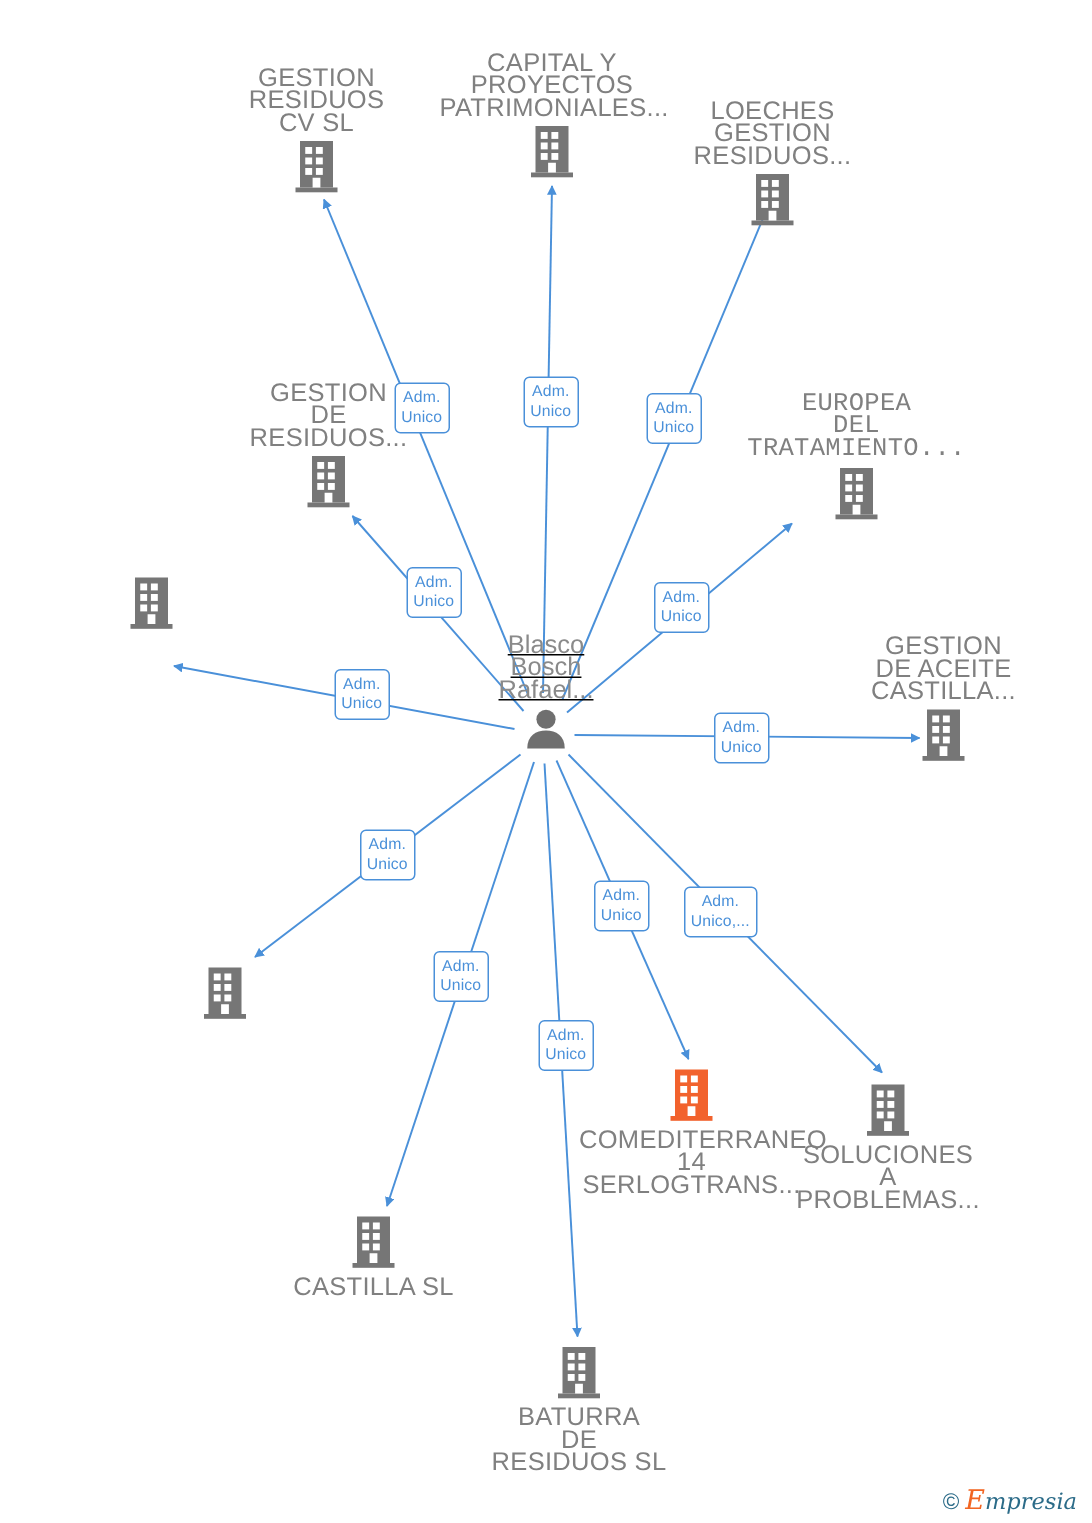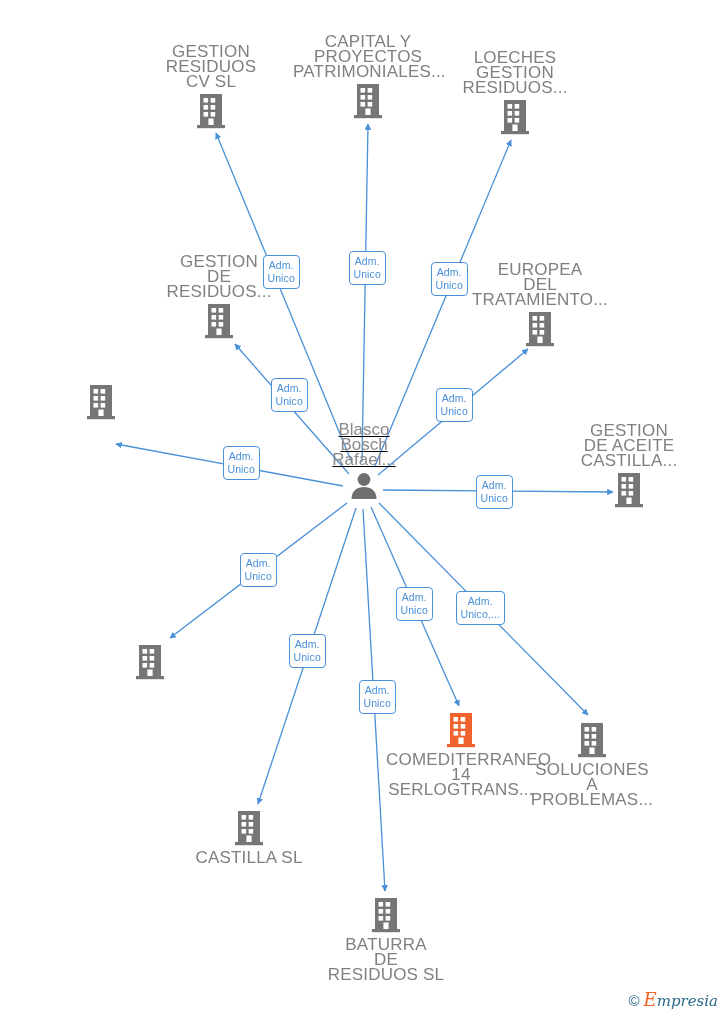--- a/index.html
+++ b/index.html
@@ -151,21 +151,21 @@
             <rect x="8.5" y="6" width="4.6" height="4.6" fill="#ffffff"></rect>
             <rect x="15.6" y="6" width="4.6" height="4.6" fill="#ffffff"></rect>
             <rect x="8.5" y="13" width="4.6" height="4.6" fill="#ffffff"></rect>
             <rect x="15.6" y="13" width="4.6" height="4.6" fill="#ffffff"></rect>
             <rect x="8.5" y="20" width="4.6" height="4.6" fill="#ffffff"></rect>
             <rect x="15.6" y="20" width="4.6" height="4.6" fill="#ffffff"></rect>
             <rect x="13.4" y="26.5" width="5.2" height="6.5" fill="#ffffff"></rect>
           </svg>
         </div>
       </div>
-      <div class="node label-top" style="left: 515px; top: 50px;">
+      <div class="node label-top" style="left: 515px; top: 66px;">
         <div class="node-label">LOECHES
 GESTION
 RESIDUOS...</div>
         <div>
           <svg class="node-icon" width="32" height="38" viewBox="0 0 32 38" xmlns="http://www.w3.org/2000/svg">
             <rect x="5" y="2" width="22" height="31" fill="#767676"></rect>
             <rect x="2" y="33" width="28" height="3.2" fill="#767676"></rect>
             <rect x="8.5" y="6" width="4.6" height="4.6" fill="#ffffff"></rect>
             <rect x="15.6" y="6" width="4.6" height="4.6" fill="#ffffff"></rect>
             <rect x="8.5" y="13" width="4.6" height="4.6" fill="#ffffff"></rect>
@@ -187,21 +187,21 @@
             <rect x="8.5" y="6" width="4.6" height="4.6" fill="#ffffff"></rect>
             <rect x="15.6" y="6" width="4.6" height="4.6" fill="#ffffff"></rect>
             <rect x="8.5" y="13" width="4.6" height="4.6" fill="#ffffff"></rect>
             <rect x="15.6" y="13" width="4.6" height="4.6" fill="#ffffff"></rect>
             <rect x="8.5" y="20" width="4.6" height="4.6" fill="#ffffff"></rect>
             <rect x="15.6" y="20" width="4.6" height="4.6" fill="#ffffff"></rect>
             <rect x="13.4" y="26.5" width="5.2" height="6.5" fill="#ffffff"></rect>
           </svg>
         </div>
       </div>
-      <div class="node label-top" style="left: 540px; top: 262px;">
+      <div class="node label-top" style="left: 571px; top: 262px; font-family: Liberation Mono, monospace;">
         <div class="node-label">EUROPEA
 DEL
 TRATAMIENTO...</div>
         <div>
           <svg class="node-icon" width="32" height="38" viewBox="0 0 32 38" xmlns="http://www.w3.org/2000/svg">
             <rect x="5" y="2" width="22" height="31" fill="#767676"></rect>
             <rect x="2" y="33" width="28" height="3.2" fill="#767676"></rect>
             <rect x="8.5" y="6" width="4.6" height="4.6" fill="#ffffff"></rect>
             <rect x="15.6" y="6" width="4.6" height="4.6" fill="#ffffff"></rect>
             <rect x="8.5" y="13" width="4.6" height="4.6" fill="#ffffff"></rect>

